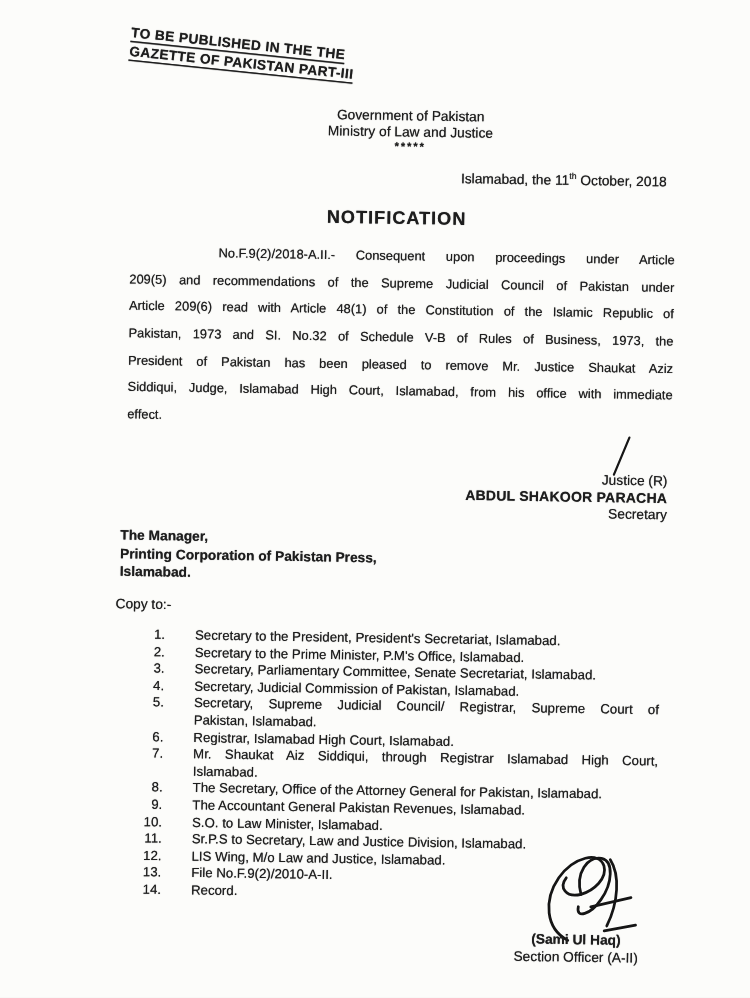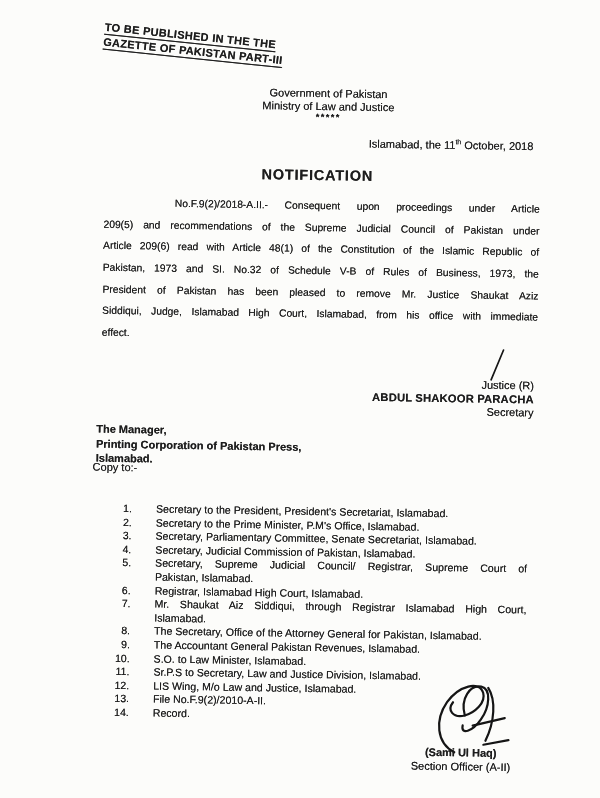--- a/index.html
+++ b/index.html
@@ -39,21 +39,21 @@
 
   .slash-mark{position:absolute;left:492px;top:340px;}
 
   .signatory{position:absolute;left:340px;top:372px;width:200px;text-align:right;
              font-size:11px;line-height:13.5px;}
   .signatory .sg-name{font-weight:700;font-size:11.2px;letter-spacing:.2px;}
 
   .addressee{position:absolute;left:103px;top:421px;font-weight:700;
              font-size:11px;line-height:14.5px;}
 
-  .copyto{position:absolute;left:100px;top:460px;font-size:11px;}
+  .copyto{position:absolute;left:100px;top:477px;font-size:11px;}
 
   .copylist{position:absolute;left:0;top:501px;width:560px;}
   .row{display:flex;font-size:10.6px;line-height:13.6px;}
   .num{flex:0 0 140px;text-align:right;}
   .txt{margin-left:24px;width:372px;}
   .l1{white-space:nowrap;}
   .l1.stretch{text-align:justify;text-align-last:justify;}
   .l2{white-space:nowrap;}
   .l2:empty{display:none;}
 

